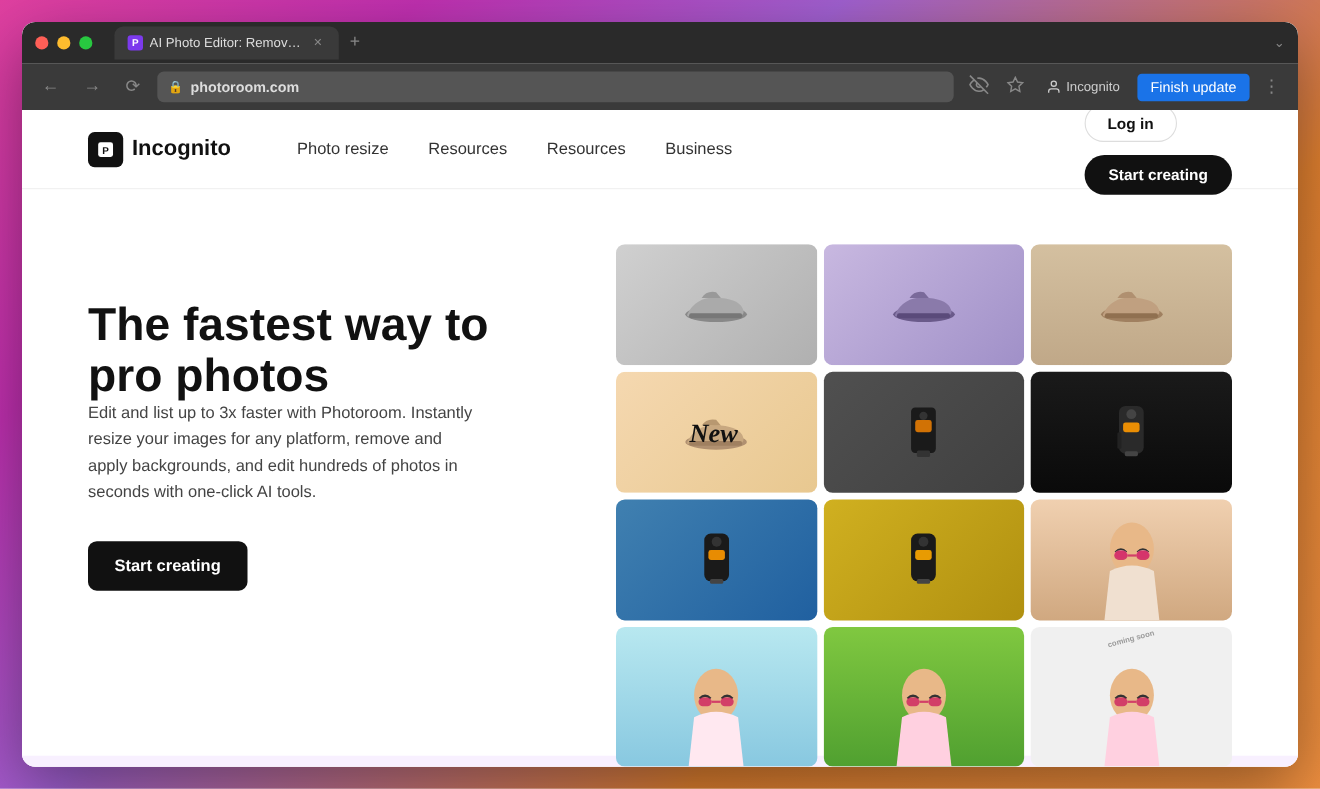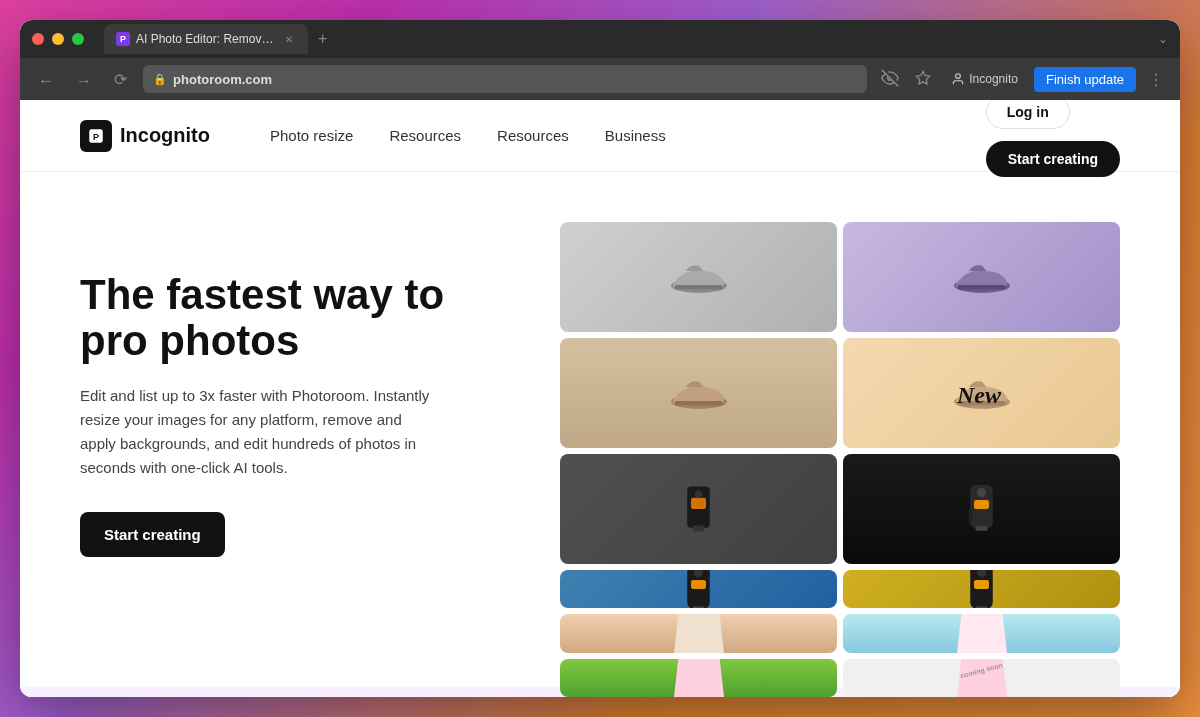--- a/index.html
+++ b/index.html
@@ -274,21 +274,20 @@
       flex-direction: column;
       justify-content: flex-start;
       padding-top: 60px;
     }
 
     .hero-title {
       font-size: 42px;
       font-weight: 800;
       color: #111;
       line-height: 1.1;
-      margin-bottom: 20px;
     }
 
     .hero-desc {
       font-size: 15px;
       color: #444;
       line-height: 1.6;
       margin-bottom: 32px;
       max-width: 360px;
     }
 
@@ -301,21 +300,21 @@
       font-size: 15px;
       font-weight: 600;
       cursor: pointer;
       width: fit-content;
     }
 
     
     .hero-images {
       flex: 1;
       display: grid;
-      grid-template-columns: repeat(2, 1fr);
+      grid-template-columns: repeat(3, 1fr);
       grid-template-rows: repeat(3, 110px);
       gap: 6px;
       padding-top: 10px;
       overflow: hidden;
     }
 
     .img-cell {
       border-radius: 8px;
       overflow: hidden;
       background: #e8e8e8;

